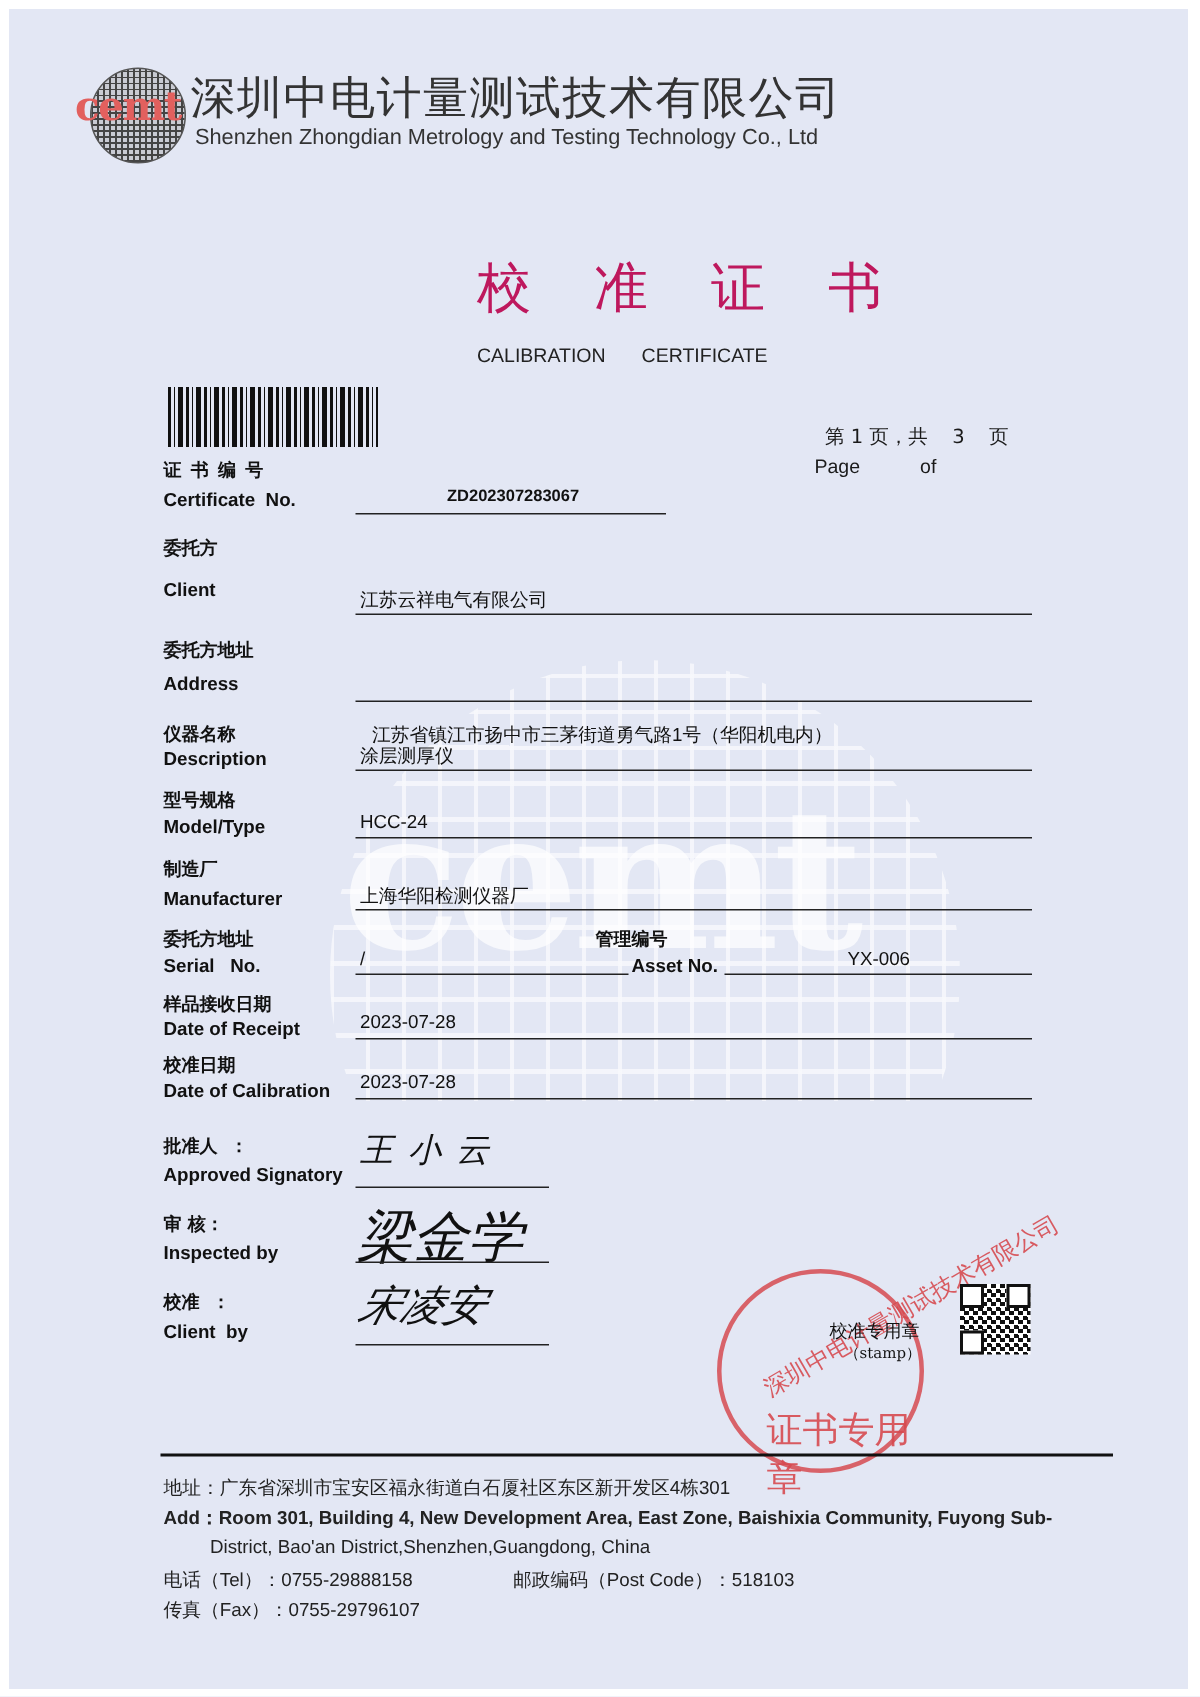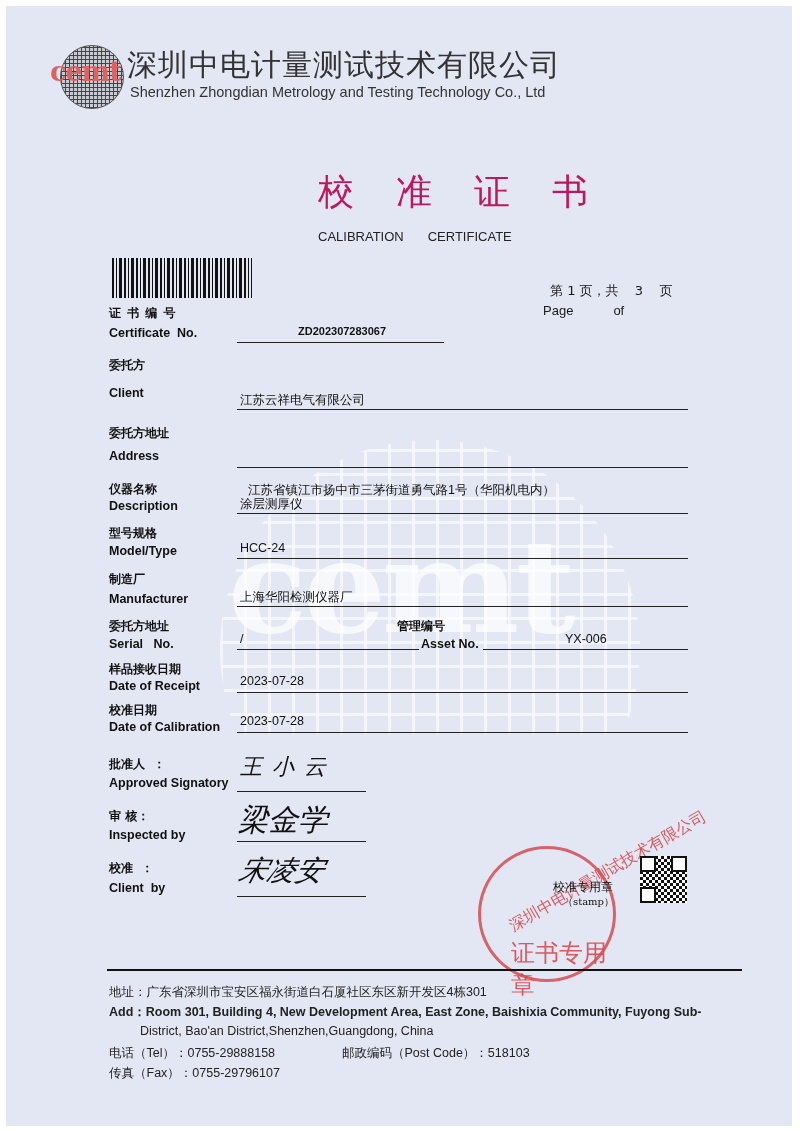--- a/index.html
+++ b/index.html
@@ -158,21 +158,21 @@
 <div class="val" style="left:240px;top:714px;">2023-07-28</div>
 <div class="line" style="left:237px;top:732px;width:451px;"></div>
 
 <div class="lbl-cn" style="left:109px;top:756px;white-space:pre;">批准人  ：</div>
 <div class="lbl-en" style="left:109px;top:776px;">Approved Signatory</div>
 <div class="sig" style="left:240px;top:752px;letter-spacing:10px;font-size:22px;">王小云</div>
 <div class="line" style="left:237px;top:791px;width:129px;"></div>
 
 <div class="lbl-cn" style="left:109px;top:808px;white-space:pre;">审 核：</div>
 <div class="lbl-en" style="left:109px;top:828px;">Inspected by</div>
-<div class="sig" style="left:238px;top:800px;font-size:30px;">梁金学</div>
+<div class="sig" style="left:238px;top:800px;font-size:37px;">梁金学</div>
 <div class="line" style="left:237px;top:841px;width:129px;"></div>
 
 <div class="lbl-cn" style="left:109px;top:860px;white-space:pre;">校准  ：</div>
 <div class="lbl-en" style="left:109px;top:881px;white-space:pre;">Client  by</div>
 <div class="sig" style="left:240px;top:852px;font-size:28px;transform:skewX(-15deg);">宋凌安</div>
 <div class="line" style="left:237px;top:896px;width:129px;"></div>
 
 <div class="stamp">
   <div class="stamp-ring">深圳中电计量测试技术有限公司</div>
   <div class="stamp-bottom">证书专用章</div>

